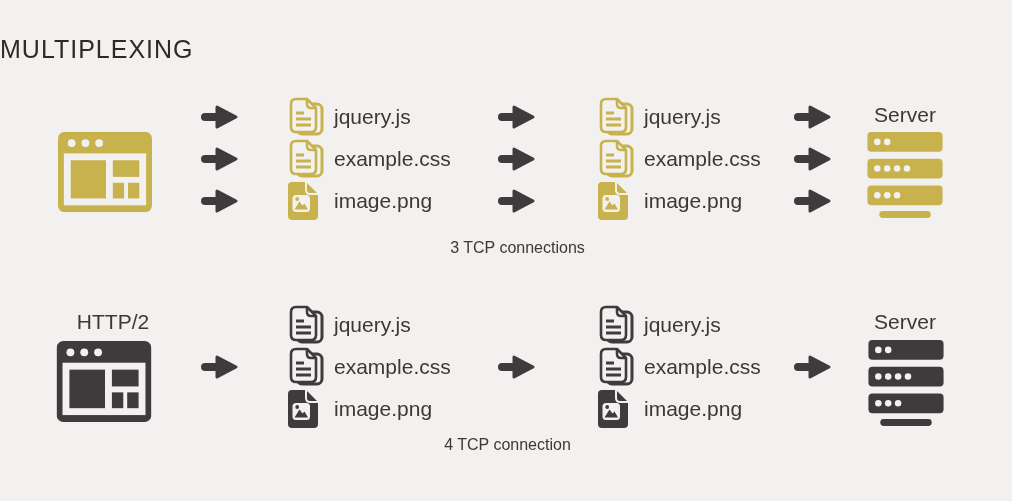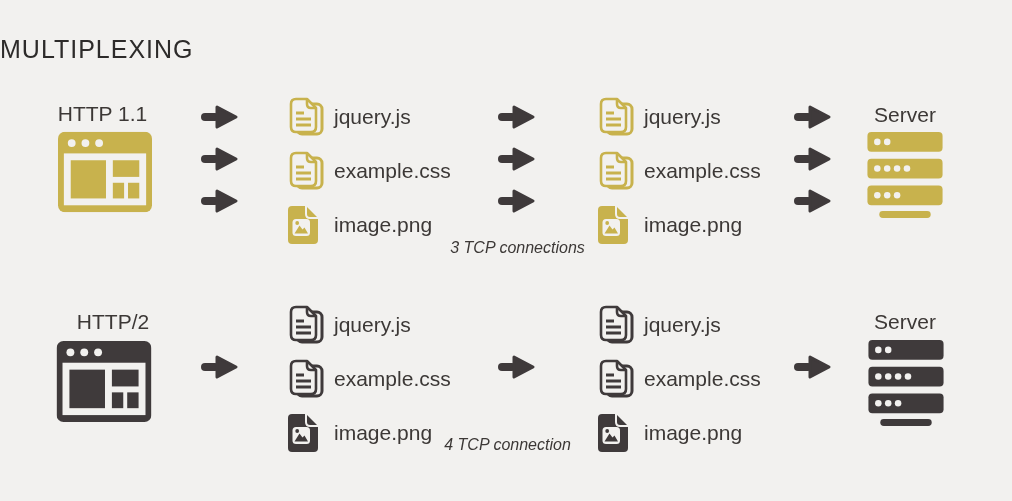--- a/index.html
+++ b/index.html
@@ -39,42 +39,42 @@
   #server2-label{left:846px;top:310px;width:118px;}
 
   .browser-icon{position:absolute;}
   #http1-browser{left:58px;top:131px;width:94px;height:82px;}
   #http2-browser{left:56px;top:341px;width:96px;height:81px;}
 
   .server-icon{position:absolute;width:78px;height:87px;}
   #server1-icon{left:866px;top:132px;}
   #server2-icon{left:867px;top:340px;}
 
-  .file-list{position:absolute;display:flex;flex-direction:column;gap:12px;}
+  .file-list{position:absolute;display:flex;flex-direction:column;}
   #file-list-a{left:287px;top:96px;}
   #file-list-b{left:597px;top:96px;}
   #file-list-c{left:287px;top:304px;}
   #file-list-d{left:597px;top:304px;}
   .file-row{display:flex;align-items:center;height:42px;gap:9px;}
   .file-icon{width:38px;height:40px;flex:none;display:flex;align-items:center;}
   .file-icon svg{display:block;height:40px;}
   .file-name{font-size:21px;color:var(--text);white-space:nowrap;}
 
   .arrow{position:absolute;width:38px;height:26px;color:var(--dark);}
   .arrow svg{display:block;width:100%;height:100%;}
   
   .r1{top:104px;} .r2{top:146px;} .r3{top:188px;}
   .c1{left:201px;} .c2{left:498px;} .c3{left:794px;}
   
   .rb{top:354px;}
 
   .caption{
     position:absolute;
     font-size:16px;color:var(--text);
-    text-align:center;white-space:nowrap;font-style:italic;
+    text-align:center;white-space:nowrap;
   }
   #caption-http1{left:260px;top:239px;width:515px;}
   #caption-http2{left:250px;top:436px;width:515px;}
 </style>
 </head>
 <body>
 
 <svg width="0" height="0" style="position:absolute" aria-hidden="true">
   <defs>
 
@@ -127,21 +127,20 @@
       <path d="M7.5 28.5 L12.5 20.5 L15.5 24.5 L17.5 22.5 L21 28.5 Z" fill="currentColor"></path>
       <circle cx="10.2" cy="18" r="1.9" fill="currentColor"></circle>
     </symbol>
   </defs>
 </svg>
 
 <div class="canvas">
 
   <div class="title">MULTIPLEXING</div>
 
-  <div class="client-label" id="http1-label">HTTP 1.1</div>
   <div class="browser-icon gold" id="http1-browser">
     <svg viewBox="0 0 96 82" width="94" height="82">
         <use href="#i-browser"></use>
       </svg>
   </div>
 
   <div class="arrow c1 r1">
       <svg>
         <use href="#i-arrow"></use>
       </svg>

